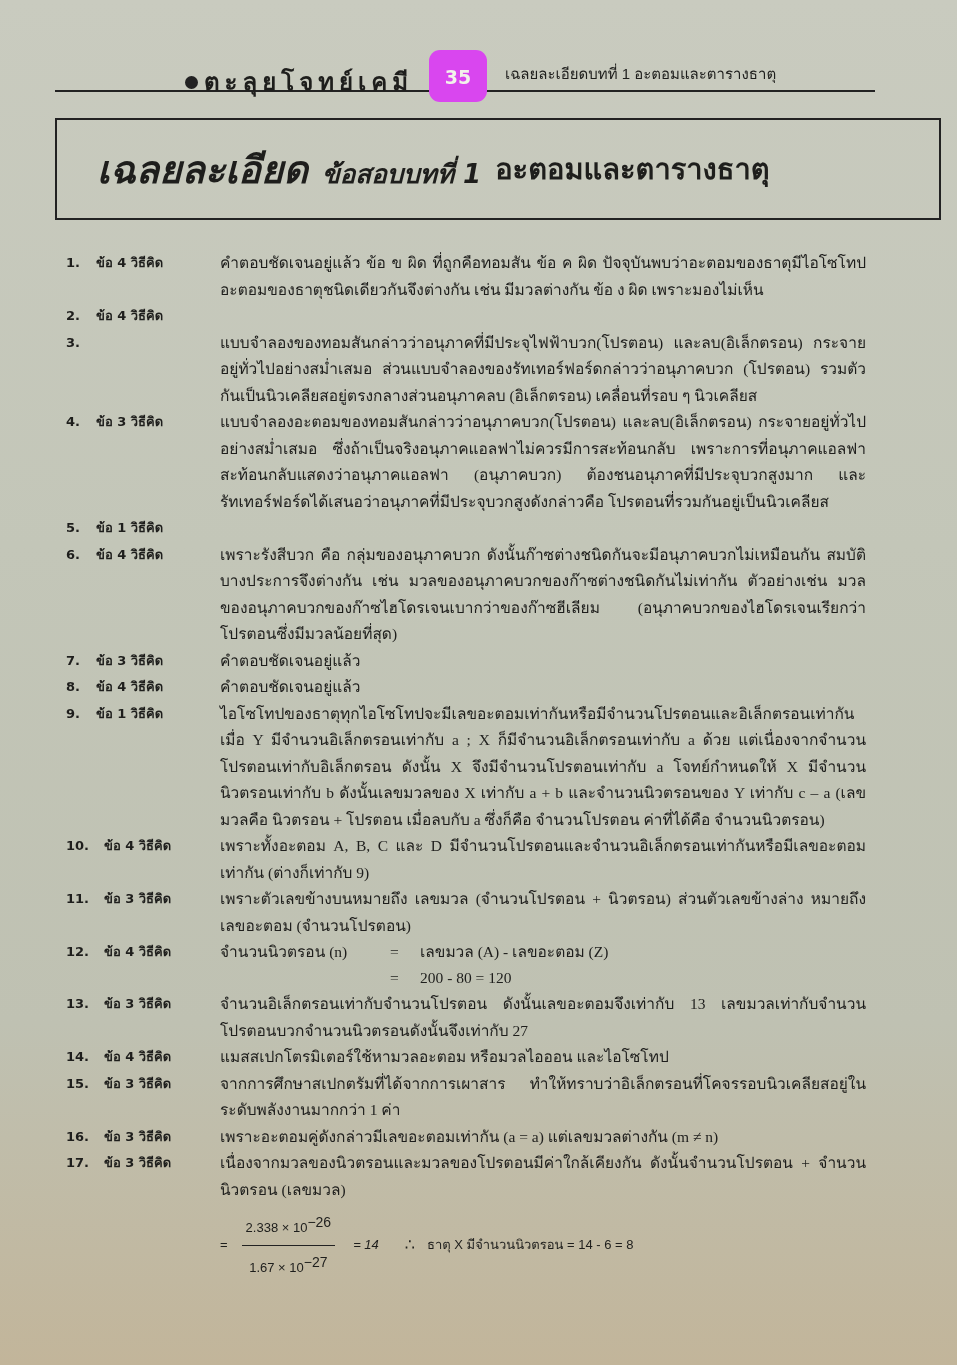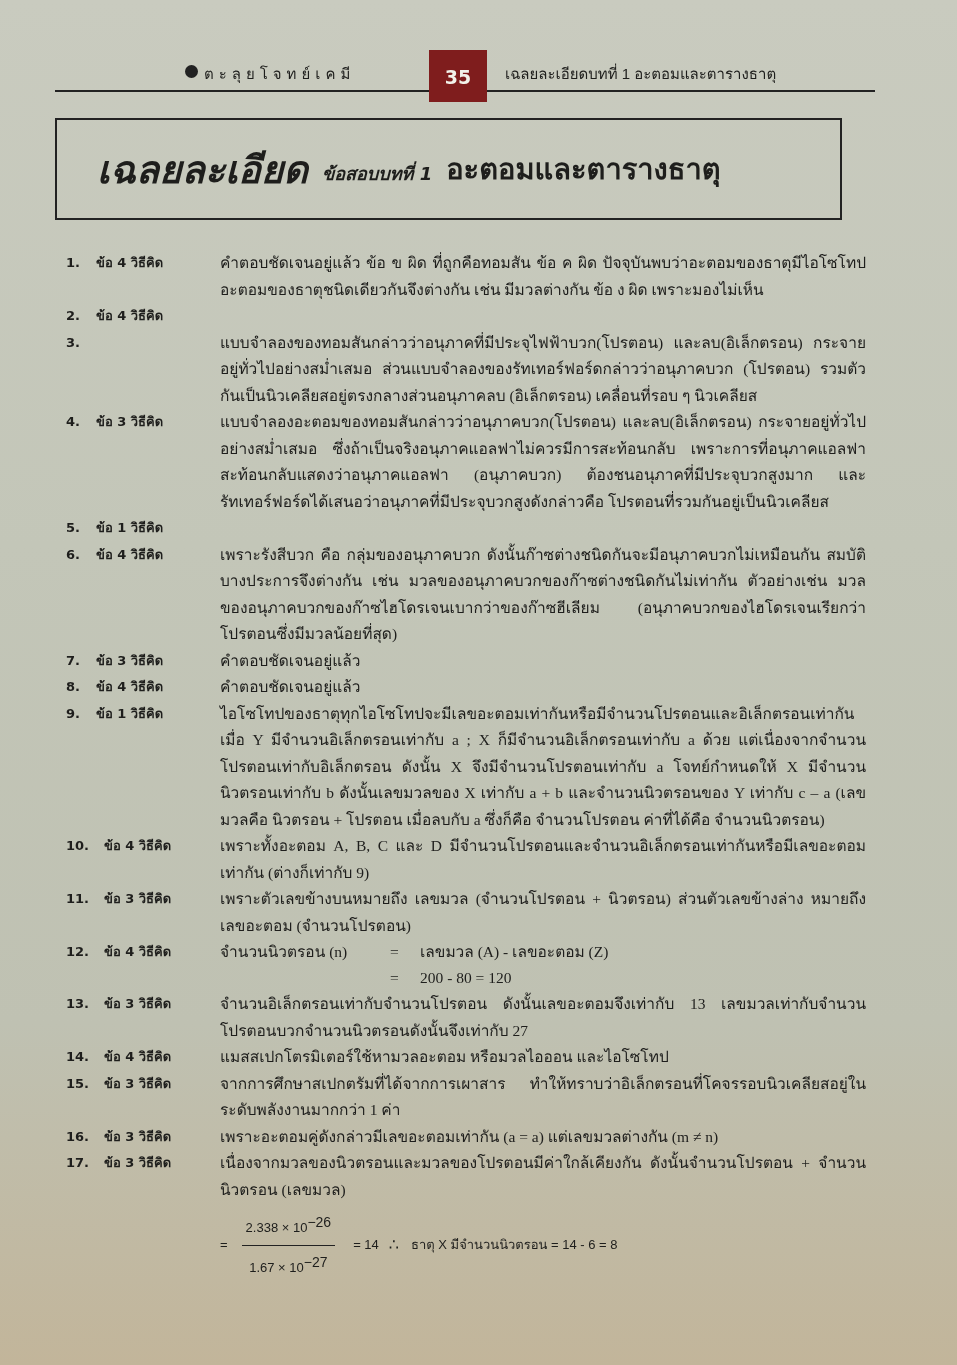--- a/index.html
+++ b/index.html
@@ -10,45 +10,45 @@
     font-family: "DejaVu Sans", sans-serif;
     color: #1e1e1c;
   }
   .page-header {
     position: absolute; left: 55px; top: 50px; width: 820px; height: 52px;
   }
   .header-line {
     position: absolute; left: 0; right: 0; top: 40px; height: 2px; background: #222;
   }
   .header-left {
-    position: absolute; left: 130px; top: 12px; font-size: 15px; letter-spacing: 5px; font-weight: normal;
+    position: absolute; left: 130px; top: 12px; font-size: 24px; letter-spacing: 5px; font-weight: bold;
   }
   .bullet {
     display: inline-block; width: 13px; height: 13px; border-radius: 50%; background: #222;
     margin-right: 6px; vertical-align: 1px;
   }
   .page-num {
     position: absolute; left: 374px; top: 0; width: 58px; height: 52px;
-    background: #7f1d1d; color: #f2f2ea; font-weight: bold; font-size: 19px;
-    display: flex; align-items: center; justify-content: center; padding-top: 2px; box-sizing: border-box;
+    background: #d946ef; color: #f2f2ea; font-weight: bold; font-size: 19px;
+    display: flex; align-items: center; justify-content: center; padding-top: 2px; box-sizing: border-box; border-radius: 11px;
   }
   .header-right {
     position: absolute; left: 450px; top: 12px; font-size: 15px; font-family: "Liberation Sans", sans-serif;
   }
   .title-box {
-    position: absolute; left: 55px; top: 118px; width: 787px; height: 102px;
+    position: absolute; left: 55px; top: 118px; width: 886px; height: 102px;
     border: 2px solid #222; box-sizing: border-box;
     display: flex; align-items: center; padding-left: 40px;
   }
   .title-main {
     font-size: 38px; font-weight: bold; font-style: italic; margin-right: 14px;
     font-family: "DejaVu Sans", sans-serif;
   }
   .title-sub {
-    font-size: 18px; font-weight: bold; font-style: italic; margin-right: 14px; margin-top: 8px;
+    font-size: 26px; font-weight: bold; font-style: italic; margin-right: 14px; margin-top: 8px;
   }
   .title-topic {
     font-size: 29px; font-weight: bold; font-family: Liberation Serif, serif;
   }
   .answers {
     position: absolute; left: 60px; top: 250px; width: 810px;
     font-family: "Liberation Serif", serif; font-size: 15.5px;
   }
   .answer {
     display: flex; margin-bottom: 0;
@@ -223,19 +223,19 @@
         <span class="ans-choice">ข้อ 3 วิธีคิด</span>
       </div>
     <div class="ans-text">
       <div>เนื่องจากมวลของนิวตรอนและมวลของโปรตอนมีค่าใกล้เคียงกัน ดังนั้นจำนวนโปรตอน + จำนวนนิวตรอน (เลขมวล)</div>
       <div class="fraction-row">
         <span>=</span>
         <span class="fraction">
           <span class="num"><span>2.338 × 10</span><sup>−26</sup></span>
           <span class="den"><span>1.67 × 10</span><sup>−27</sup></span>
         </span>
-        <span style="margin-right:10px;">= 14</span>
+        <span style="margin-right:26px;font-style:italic;">= 14</span>
         <span style="margin-right:12px;font-size:16px;">∴</span>
         <span>ธาตุ X มีจำนวนนิวตรอน = 14 - 6 = 8</span>
       </div>
     </div>
   </div>
 </div>
 
 </body></html>

